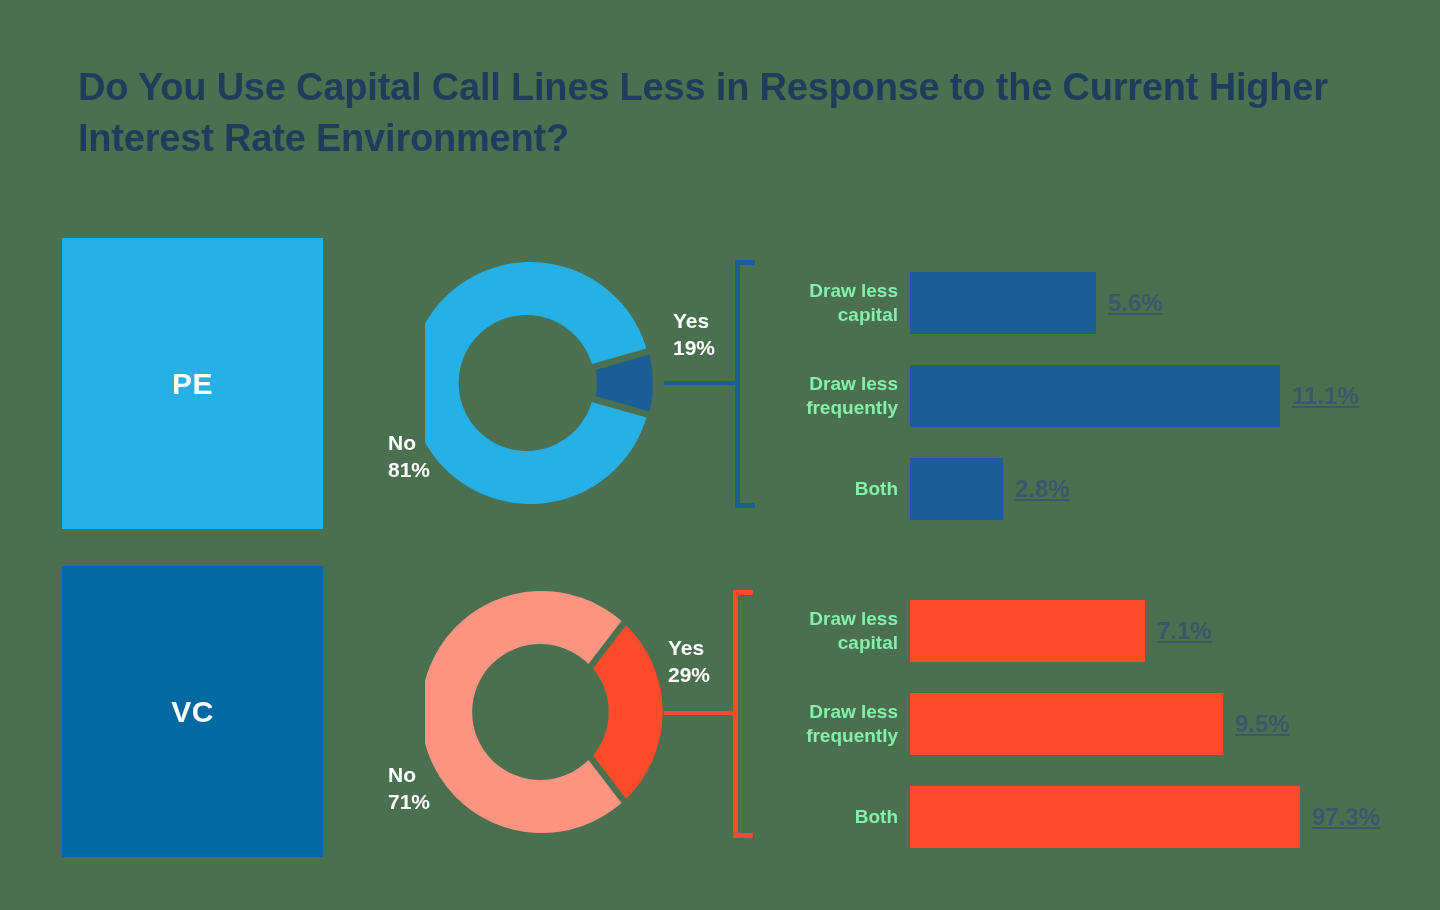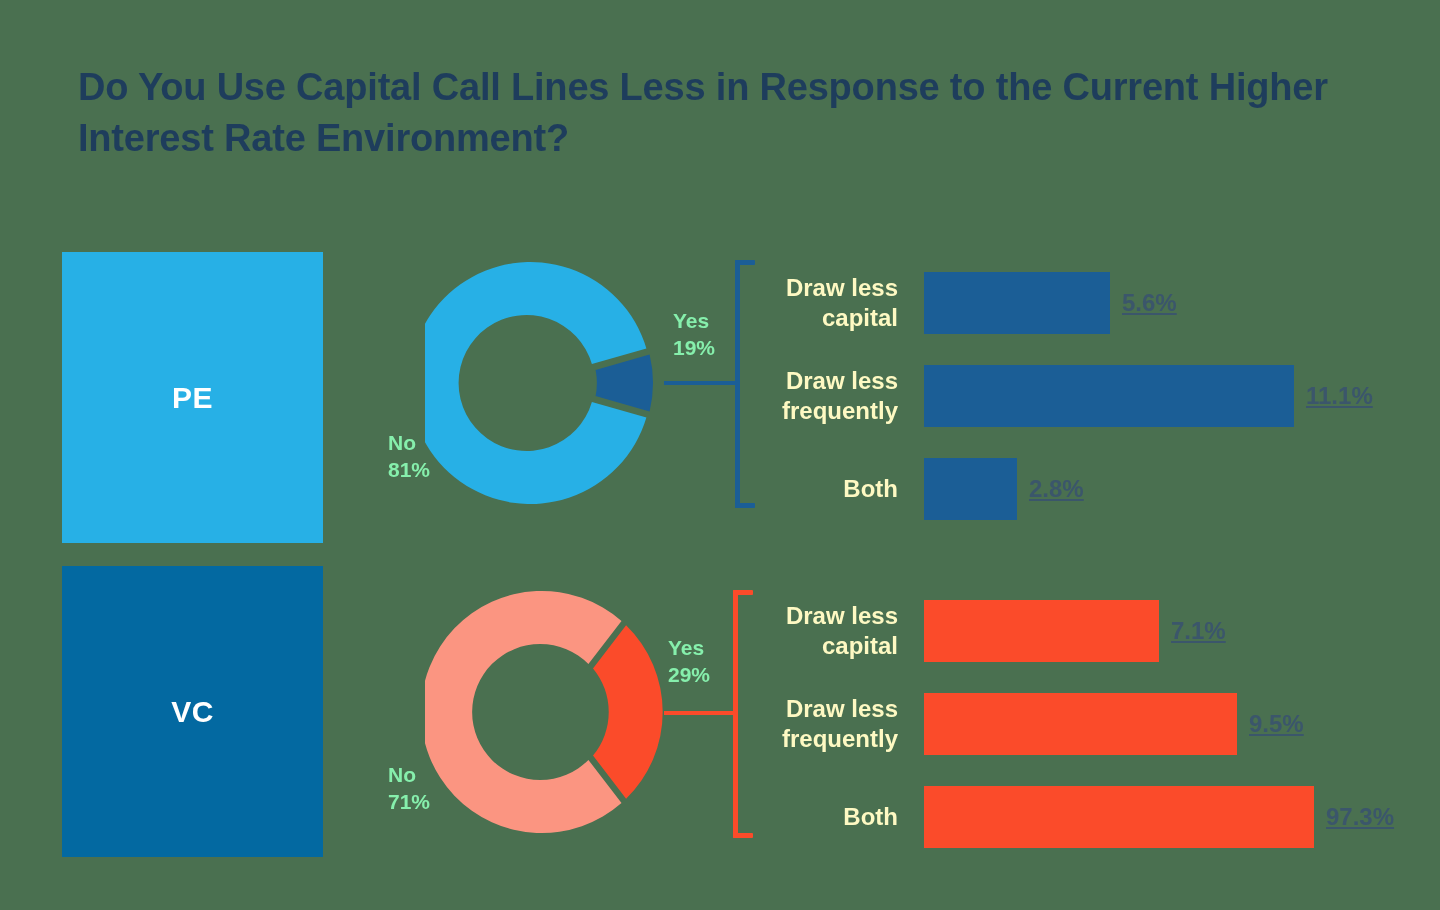--- a/index.html
+++ b/index.html
@@ -40,33 +40,33 @@
     display: flex;
     align-items: center;
     justify-content: center;
   }
   .cat-block .cat-label {
     color: #ffffff;
     font-size: 30px;
     font-weight: 700;
     letter-spacing: 0.5px;
   }
-  #cat-pe { top: 252px; height: 291px; background: #27b0e6; }
+  #cat-pe { top: 238px; height: 291px; background: #27b0e6; }
   #cat-vc { top: 566px; height: 291px; background: #0369a1; }
 
   
   .donut-wrap { position: absolute; }
   #donut-pe { left: 425px; top: 262px; width: 242px; height: 242px; }
   #donut-vc { left: 425px; top: 591px; width: 242px; height: 242px; }
   .donut-wrap svg { display: block; width: 242px; height: 242px; }
 
   
   .donut-label {
     position: absolute;
-    color: #86efac;
+    color: #ffffff;
     font-size: 21px;
     font-weight: 700;
     line-height: 1.28;
   }
   .donut-label.no { text-align: left; }
   .donut-label.yes { text-align: left; }
   #lbl-pe-no  { left: 388px; top: 430px; }
   #lbl-pe-yes { left: 673px; top: 308px; }
   #lbl-vc-no  { left: 388px; top: 762px; }
   #lbl-vc-yes { left: 668px; top: 635px; }
@@ -85,25 +85,25 @@
     position: relative;
     display: flex;
     align-items: center;
     height: 62px;
     margin-bottom: 31px;
   }
   .bar-row:last-child { margin-bottom: 0; }
   .bar-row .row-label {
     width: 128px;
     text-align: right;
-    padding-right: 26px;
-    font-size: 24px;
+    padding-right: 12px;
+    font-size: 19px;
     font-weight: 700;
     line-height: 1.25;
-    color: #fef9c3;
+    color: #86efac;
     flex: 0 0 auto;
   }
   .bar-row .bar {
     height: 62px;
     flex: 0 0 auto;
   }
   .bar-row .bar-value {
     font-size: 24px;
     font-weight: 700;
     color: #3b566b;

